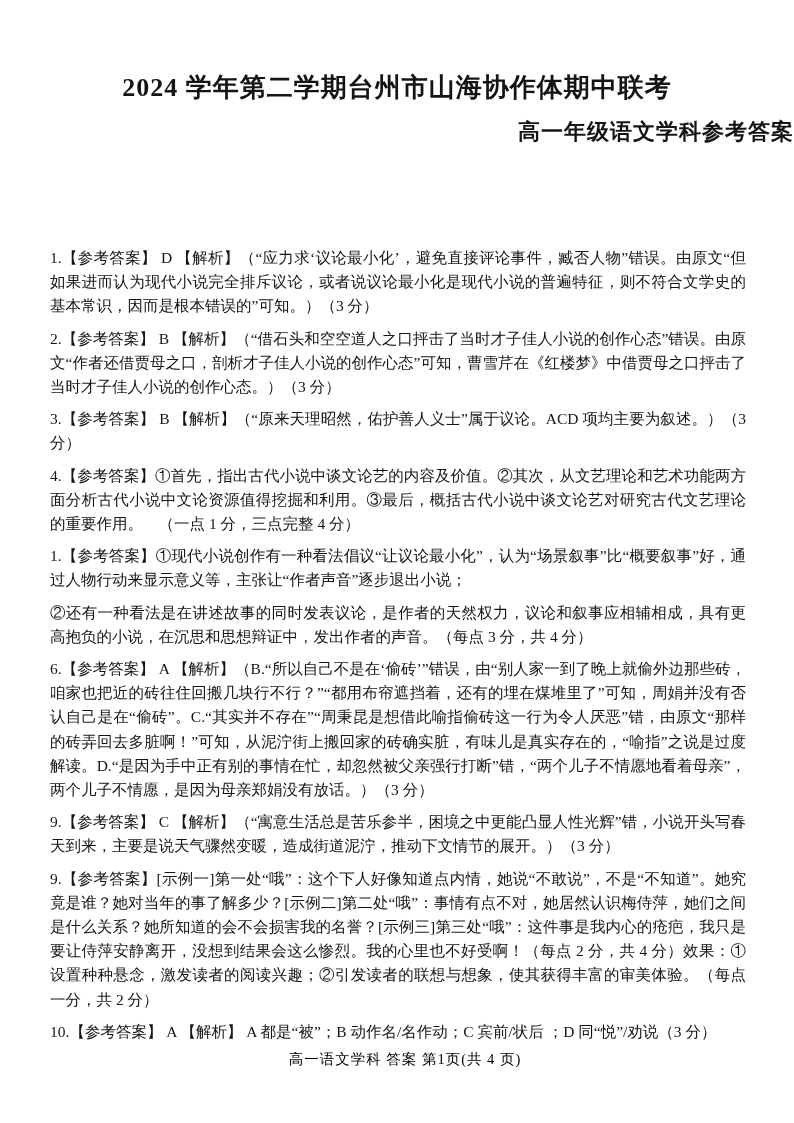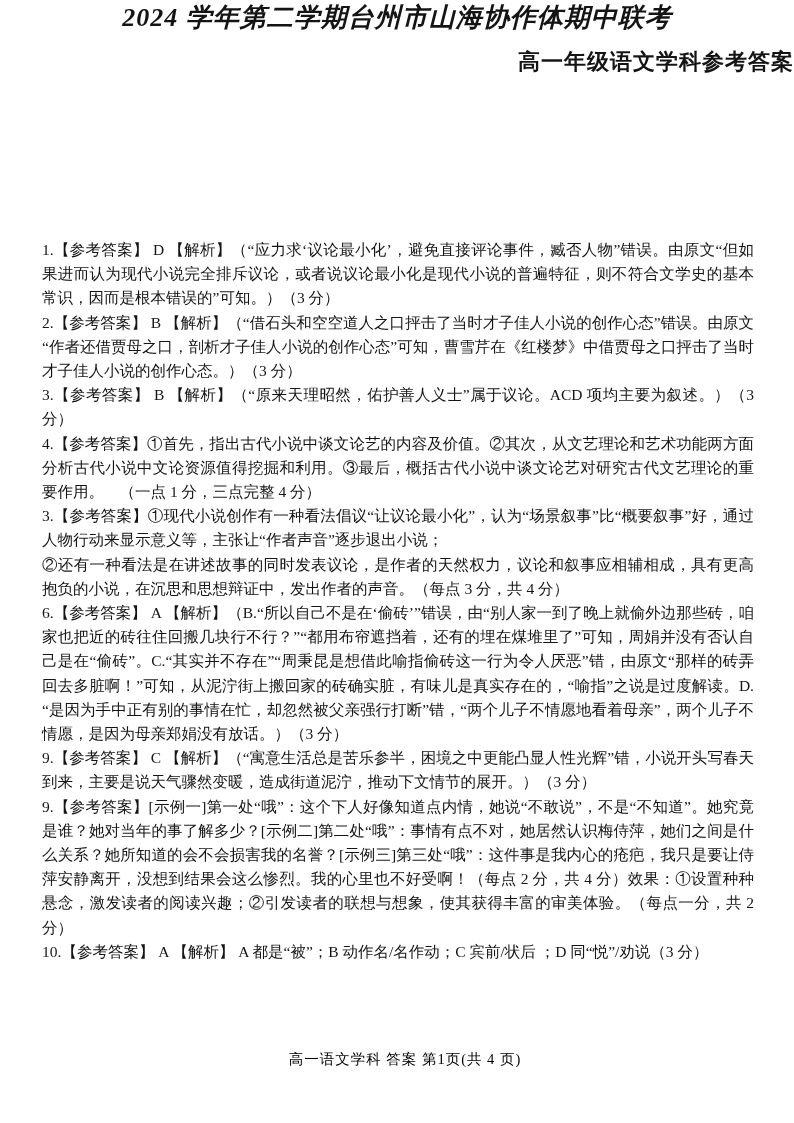--- a/index.html
+++ b/index.html
@@ -16,46 +16,46 @@
   }
   .page {
     position: relative;
     width: 794px;
     height: 1123px;
     background: #ffffff;
     box-sizing: border-box;
   }
   .doc-title {
     margin: 0;
+    padding-top: 70px;
     text-align: center;
     font-size: 26px;
     font-weight: 700;
     letter-spacing: 1px;
     line-height: 36px;
-    font-style: italic;
   }
   .doc-subtitle {
     margin: 10px 0 0 0;
     text-align: right;
     font-size: 22px;
     font-weight: 700;
     letter-spacing: 1px;
     line-height: 32px;
   }
   .answers {
     position: absolute;
     top: 238px;
     left: 42px;
     width: 712px;
     font-size: 15.5px;
     line-height: 24.2px;
     text-align: justify;
   }
   .answers p {
-    margin: 0;
+    margin: 8px;
     padding: 0;
     word-break: break-all;
   }
   .page-footer {
     position: absolute;
     top: 1050px;
     left: 8px;
     width: 100%;
     text-align: center;
     font-size: 14.5px;
@@ -70,21 +70,21 @@
 
   <h1 class="doc-title">2024 学年第二学期台州市山海协作体期中联考</h1>
 
   <h2 class="doc-subtitle">高一年级语文学科参考答案</h2>
 
   <main class="answers">
     <p>1.【参考答案】 D 【解析】（“应力求‘议论最小化’，避免直接评论事件，臧否人物”错误。由原文“但如果进而认为现代小说完全排斥议论，或者说议论最小化是现代小说的普遍特征，则不符合文学史的基本常识，因而是根本错误的”可知。）（3 分）</p>
     <p>2.【参考答案】 B 【解析】（“借石头和空空道人之口抨击了当时才子佳人小说的创作心态”错误。由原文“作者还借贾母之口，剖析才子佳人小说的创作心态”可知，曹雪芹在《红楼梦》中借贾母之口抨击了当时才子佳人小说的创作心态。）（3 分）</p>
     <p>3.【参考答案】 B 【解析】（“原来天理昭然，佑护善人义士”属于议论。ACD 项均主要为叙述。）（3 分）</p>
     <p>4.【参考答案】①首先，指出古代小说中谈文论艺的内容及价值。②其次，从文艺理论和艺术功能两方面分析古代小说中文论资源值得挖掘和利用。③最后，概括古代小说中谈文论艺对研究古代文艺理论的重要作用。　（一点 1 分，三点完整 4 分）</p>
-    <p>3.【参考答案】①现代小说创作有一种看法倡议“让议论最小化”，认为“场景叙事”比“概要叙事”好，通过人物行动来显示意义等，主张让“作者声音”逐步退出小说；</p>
+    <p>1.【参考答案】①现代小说创作有一种看法倡议“让议论最小化”，认为“场景叙事”比“概要叙事”好，通过人物行动来显示意义等，主张让“作者声音”逐步退出小说；</p>
     <p>②还有一种看法是在讲述故事的同时发表议论，是作者的天然权力，议论和叙事应相辅相成，具有更高抱负的小说，在沉思和思想辩证中，发出作者的声音。（每点 3 分，共 4 分）</p>
     <p>6.【参考答案】 A 【解析】（B.“所以自己不是在‘偷砖’”错误，由“别人家一到了晚上就偷外边那些砖，咱家也把近的砖往住回搬几块行不行？”“都用布帘遮挡着，还有的埋在煤堆里了”可知，周娟并没有否认自己是在“偷砖”。C.“其实并不存在”“周秉昆是想借此喻指偷砖这一行为令人厌恶”错，由原文“那样的砖弄回去多脏啊！”可知，从泥泞街上搬回家的砖确实脏，有味儿是真实存在的，“喻指”之说是过度解读。D.“是因为手中正有别的事情在忙，却忽然被父亲强行打断”错，“两个儿子不情愿地看着母亲”，两个儿子不情愿，是因为母亲郑娟没有放话。）（3 分）</p>
     <p>9.【参考答案】 C 【解析】（“寓意生活总是苦乐参半，困境之中更能凸显人性光辉”错，小说开头写春天到来，主要是说天气骤然变暖，造成街道泥泞，推动下文情节的展开。）（3 分）</p>
     <p>9.【参考答案】[示例一]第一处“哦”：这个下人好像知道点内情，她说“不敢说”，不是“不知道”。她究竟是谁？她对当年的事了解多少？[示例二]第二处“哦”：事情有点不对，她居然认识梅侍萍，她们之间是什么关系？她所知道的会不会损害我的名誉？[示例三]第三处“哦”：这件事是我内心的疮疤，我只是要让侍萍安静离开，没想到结果会这么惨烈。我的心里也不好受啊！（每点 2 分，共 4 分）效果：①设置种种悬念，激发读者的阅读兴趣；②引发读者的联想与想象，使其获得丰富的审美体验。（每点一分，共 2 分）</p>
     <p>10.【参考答案】 A 【解析】 A 都是“被”；B 动作名/名作动；C 宾前/状后 ；D 同“悦”/劝说（3 分）</p>
   </main>
 
   <footer class="page-footer">高一语文学科 答案 第1页(共 4 页)</footer>
 
 </div>

